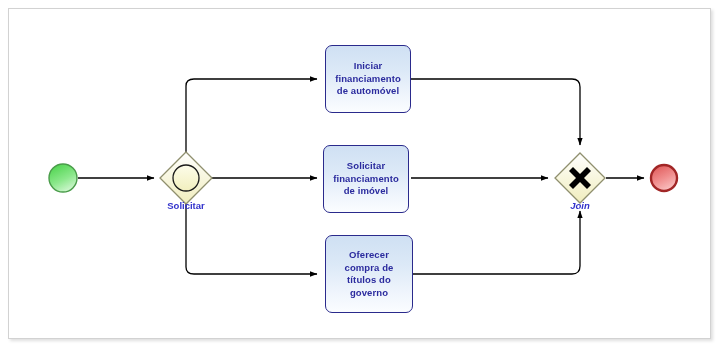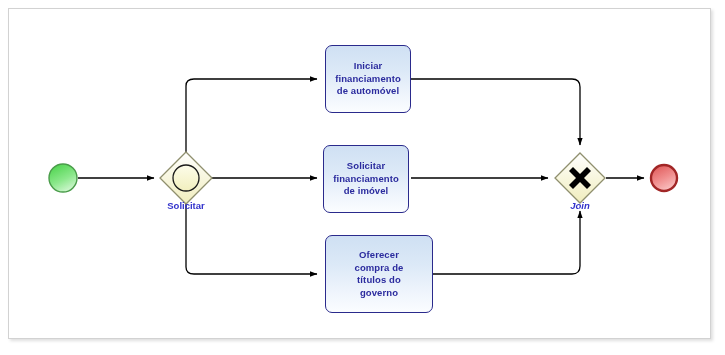--- a/index.html
+++ b/index.html
@@ -143,21 +143,21 @@
 financiamento
 de automóvel</span>
 </div>
 
 <div class="task-node" style="left:323px; top:145px; width:86px; height:68px;">
   <span class="task-label">Solicitar
 financiamento
 de imóvel</span>
 </div>
 
-<div class="task-node" style="left:325px; top:235px; width:108px; height:78px;">
+<div class="task-node" style="left:325px; top:235px; width:88px; height:78px;">
   <span class="task-label">Oferecer
 compra de
 títulos do
 governo</span>
 </div>
 
 <div class="gateway-label" style="left:146px; top:200px; width:80px;">Solicitar</div>
 
 <div class="gateway-label" style="left:545px; top:200px; width:70px;font-style:italic;">Join</div>
 

